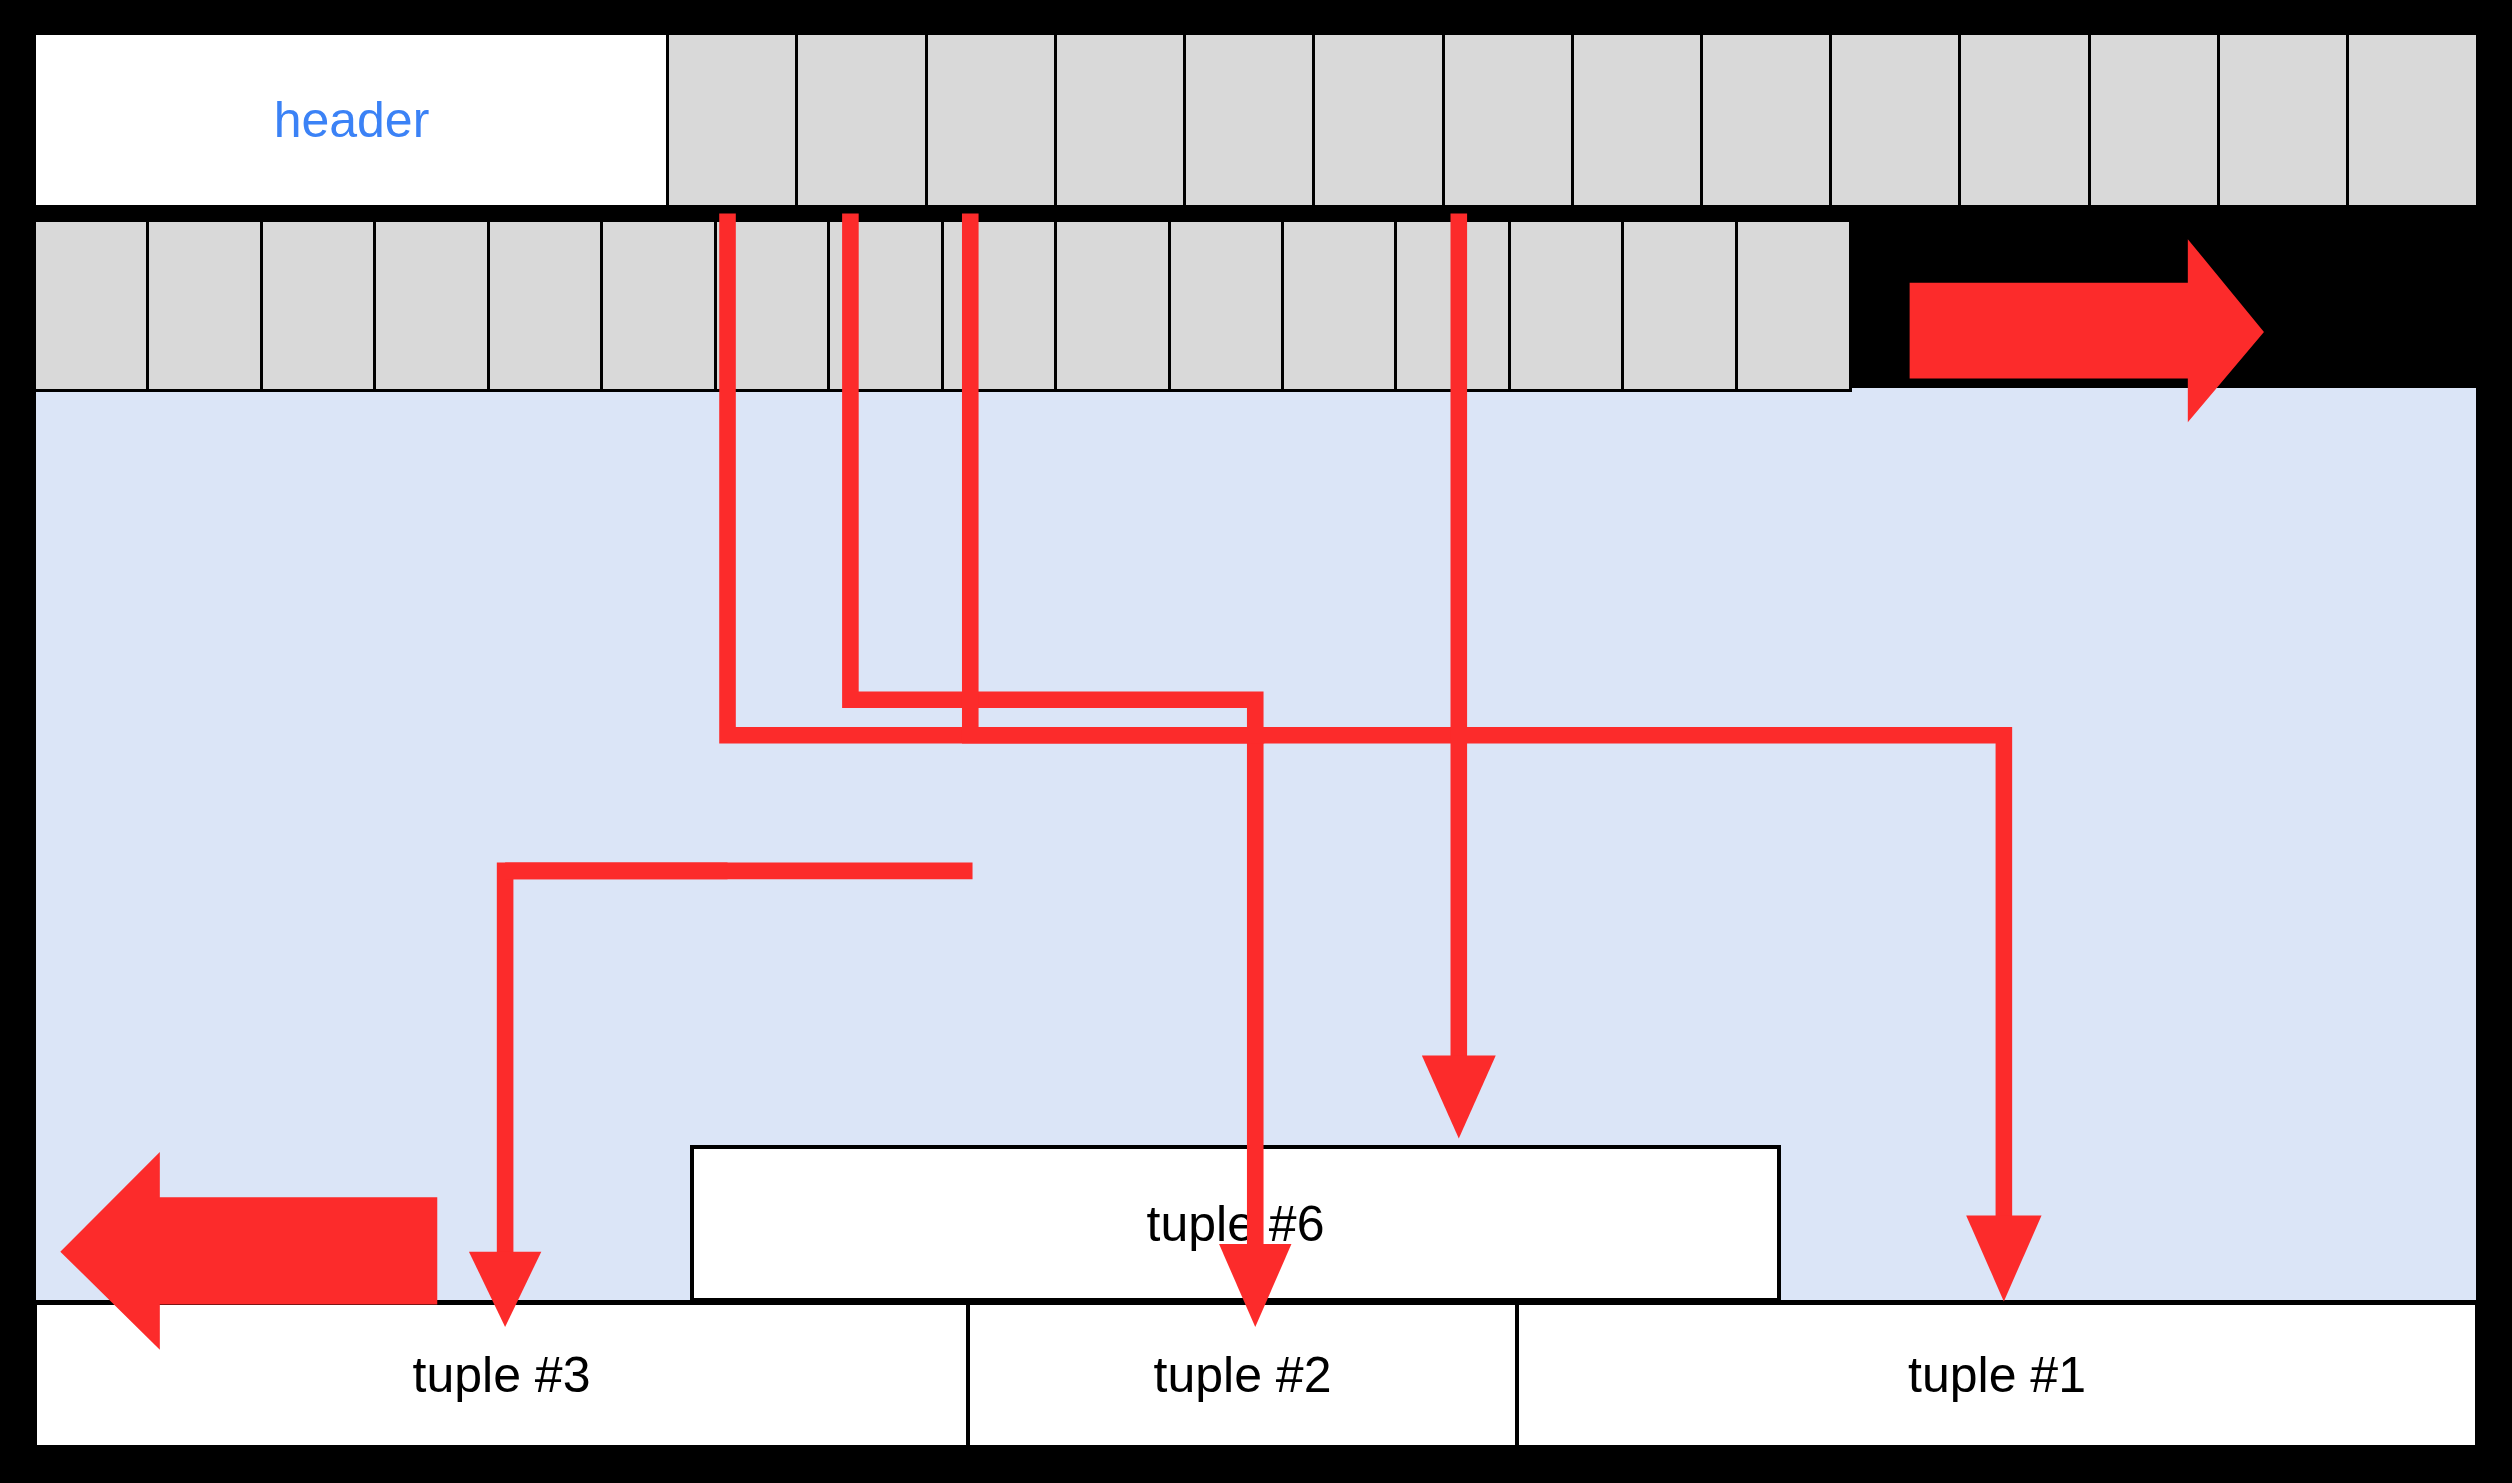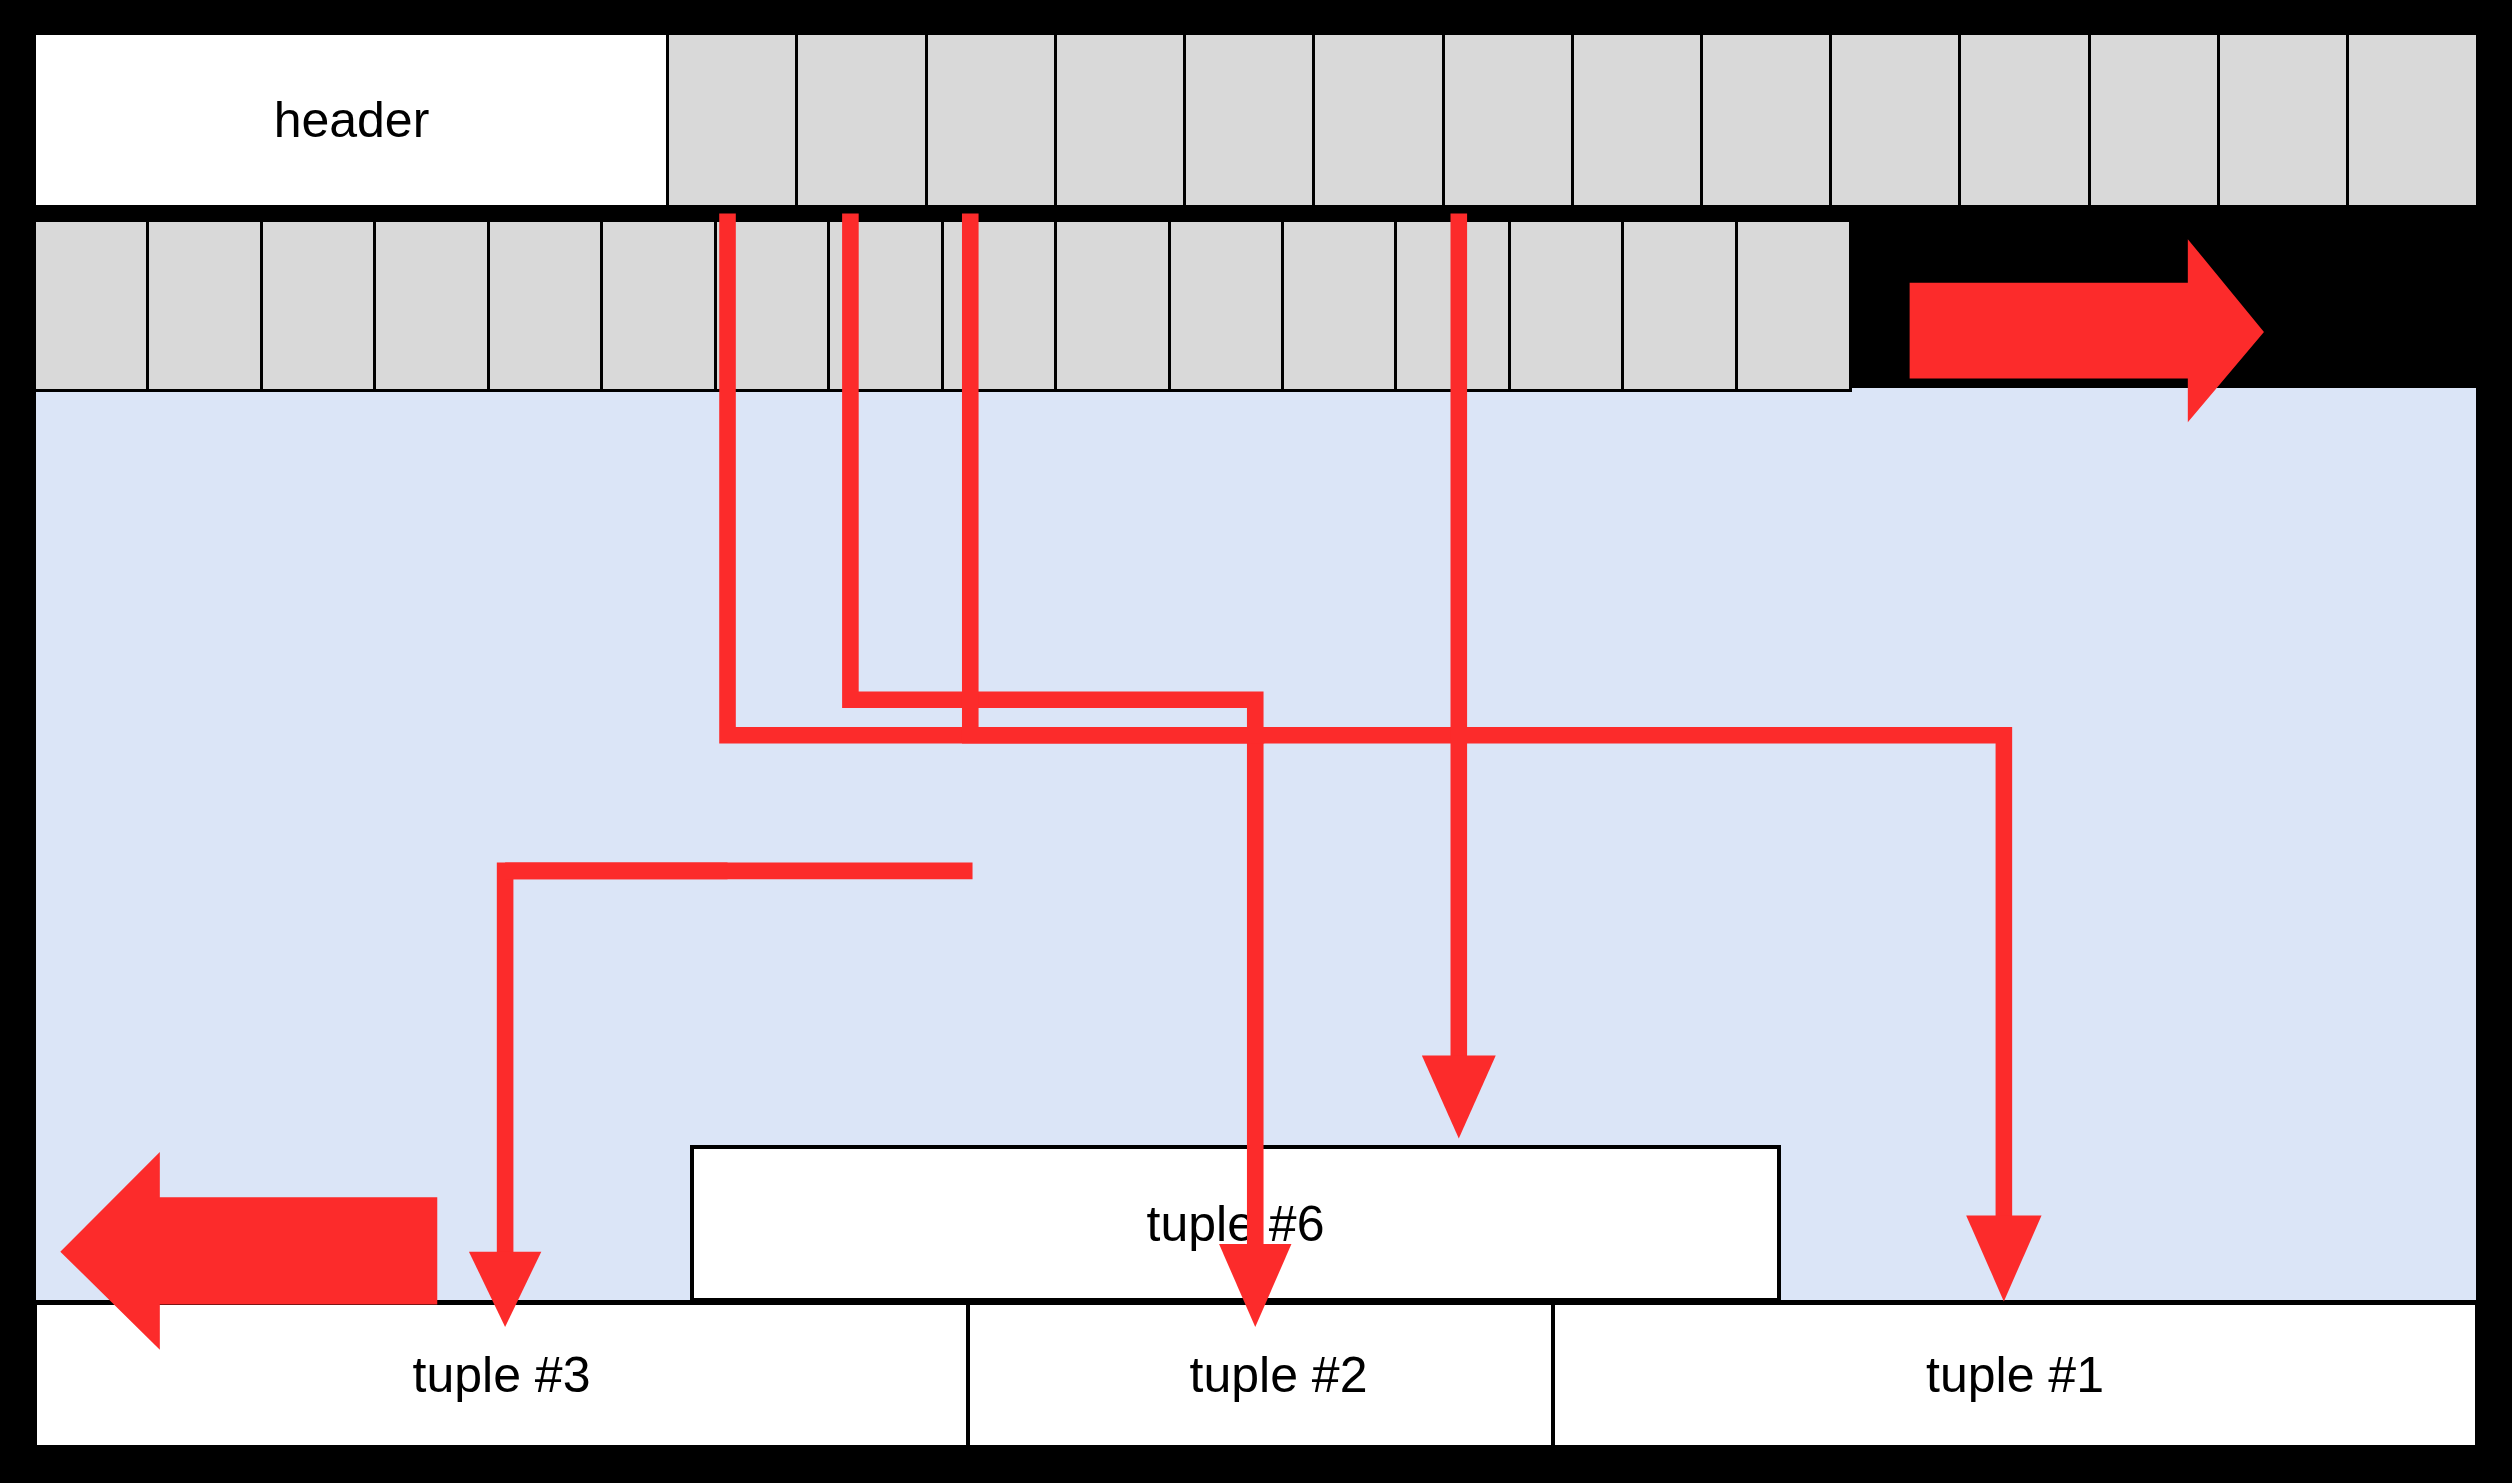--- a/index.html
+++ b/index.html
@@ -50,21 +50,21 @@
   .header-cell {
     background: #ffffff;
     border: 3.8px solid #000000;
     box-sizing: border-box;
     display: flex;
     align-items: center;
     justify-content: center;
     flex: 0 0 637px;
     margin-right: -3.8px;
     font-size: 50px;
-    color: #000000;
+    color: #3b82f6;
   }
 
   
   #free-space {
     position: absolute;
     left: 33px;
     top: 388px;
     width: 2446px;
     height: 912px;
     background: #dbe5f7;
@@ -108,21 +108,21 @@
     display: flex;
     align-items: center;
     justify-content: center;
     font-size: 50px;
     color: #000000;
     border-right: 4.5px solid #000000;
     position: relative;
   }
   .tuple-cell:last-child { border-right: none; }
   #tuple-cell-3 { flex: 0 0 933px; justify-content: center; }
-  #tuple-cell-2 { flex: 0 0 549px; margin-left: 36px; }
+  #tuple-cell-2 { flex: 0 0 549px; }
   #tuple-cell-1 { flex: 1 1 auto; }
 
   
   #arrow-layer {
     position: absolute;
     left: 0; top: 0;
     width: 2512px;
     height: 1484px;
     pointer-events: none;
   }

